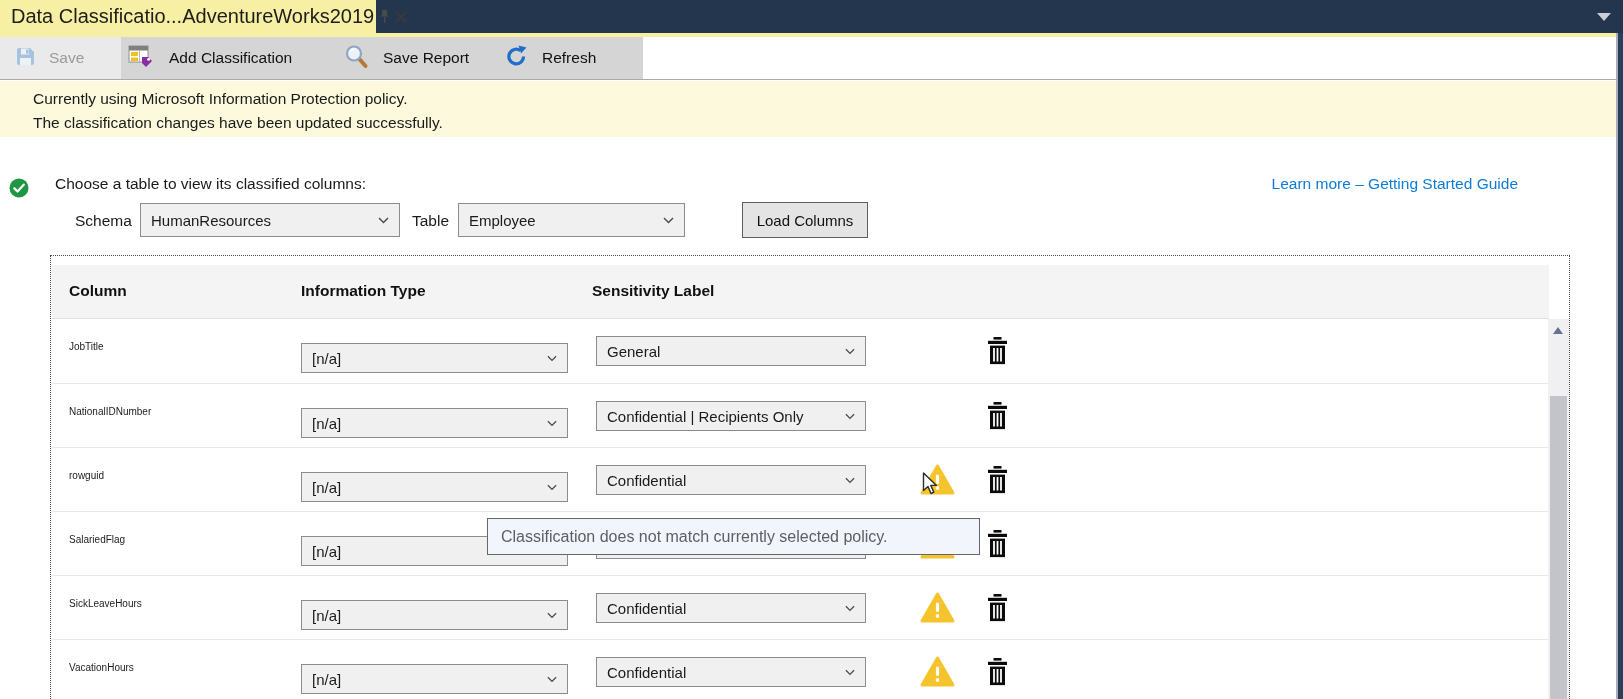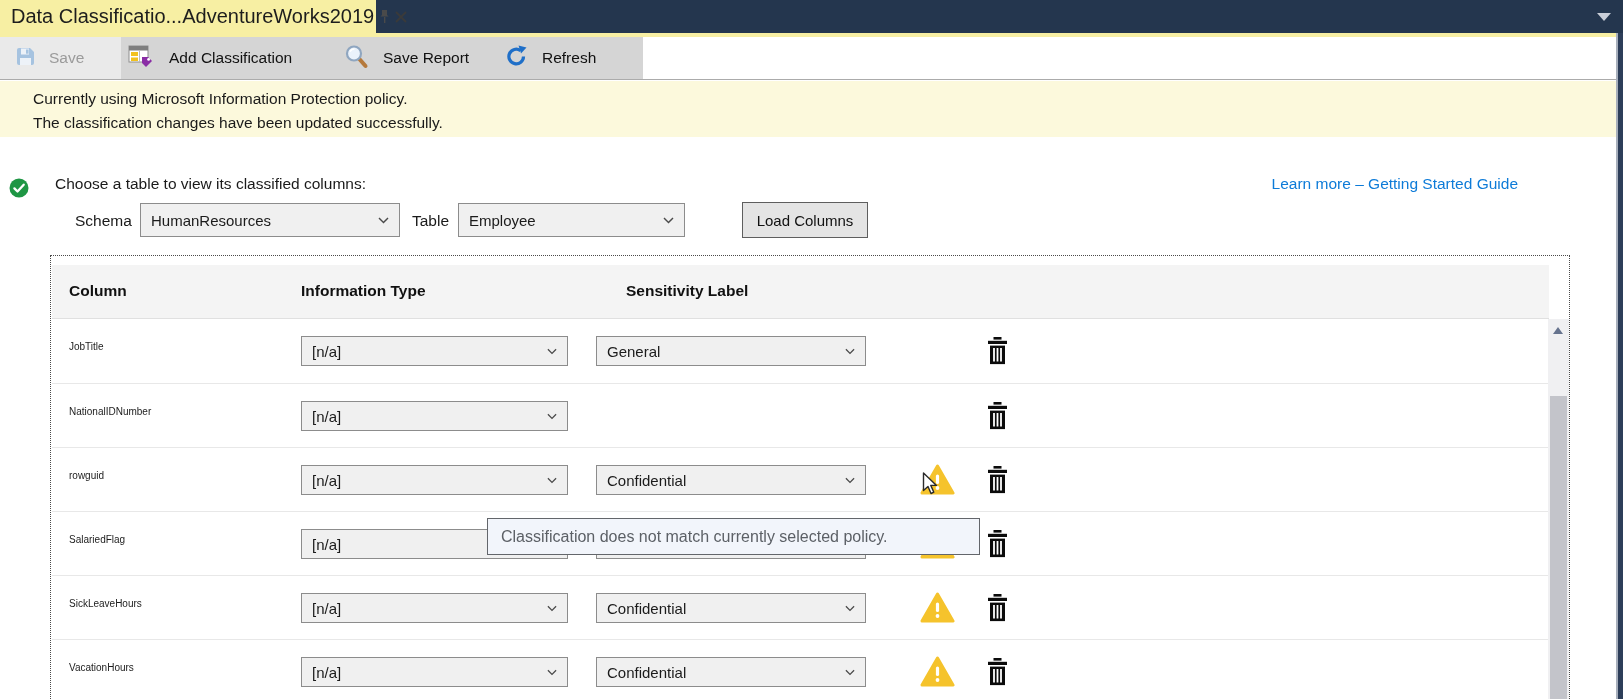--- a/index.html
+++ b/index.html
@@ -53,27 +53,27 @@
               font-family:"Liberation Sans",sans-serif; cursor:pointer; }
 
   
   .grid-box { position:absolute; left:50px; top:255px; width:1520px; height:444px; background:#fff;
               border:1px dotted #4a4a4a; border-bottom:none; }
   .grid-head { position:absolute; left:1px; top:9px; width:1497px; height:54px; background:#F4F4F4;
                border-bottom:1px solid #E0E0E0; }
   .grid-head span { position:absolute; top:17px; font-size:15.5px; font-weight:bold; color:#111; }
   .h-col  { left:17px; }
   .h-info { left:249px; }
-  .h-sens { left:574px; }
+  .h-sens { left:540px; }
 
   .rows { position:absolute; left:1px; top:63px; width:1497px; height:380px; overflow:hidden; }
   .grid-row { position:relative; width:100%; height:64px; }
   .grid-row + .grid-row { border-top:1px solid #E8E8E8; }
   .row-name { position:absolute; left:17px; top:22px; font-size:10px; color:#1c1c1c; }
-  .row-dd1 { position:absolute; left:249px; top:17px; width:267px; height:30px; }
+  .row-dd1 { position:absolute; left:249px; top:24px; width:267px; height:30px; }
   .row-dd2 { position:absolute; left:544px; top:17px; width:270px; height:30px; }
   .row-dd1.dd, .row-dd2.dd { height:30px; }
   .row-warn { position:absolute; left:868px; top:16px; width:35px; height:32px; }
   .row-trash { position:absolute; left:934px; top:18px; width:23px; height:28px; cursor:pointer; }
 
   
   .vscroll { position:absolute; left:1497px; top:63px; width:21px; height:381px; background:#F0F0F2; }
   .vscroll .up { position:absolute; left:5px; top:8px; width:0; height:0;
                  border-left:5.5px solid transparent; border-right:5.5px solid transparent;
                  border-bottom:7px solid #66738E; }
@@ -235,20 +235,26 @@
   </div>
 
   <div class="grid-row">
     <span class="row-name">NationalIDNumber</span>
     <div class="dd row-dd1">
       <span class="dd-text">[n/a]</span>
       <svg width="10" height="7" viewBox="0 0 11 7">
               <polyline points="1,1 5.5,5.6 10,1" fill="none" stroke="#4a4a4a" stroke-width="1.4"></polyline>
             </svg>
     </div>
+    <div class="dd row-dd2">
+      <span class="dd-text">Confidential | Recipients Only</span>
+      <svg width="10" height="7" viewBox="0 0 11 7">
+              <polyline points="1,1 5.5,5.6 10,1" fill="none" stroke="#4a4a4a" stroke-width="1.4"></polyline>
+            </svg>
+    </div>
 
     <span class="row-trash">
       <svg width="23" height="28" viewBox="0 0 23 28">
               <rect x="7.5" y="0" width="8" height="2.6" fill="#0b0b0b"></rect>
               <rect x="2" y="3.8" width="19" height="3.2" fill="#0b0b0b"></rect>
               <rect x="4" y="8.6" width="15" height="18.5" fill="#0b0b0b"></rect>
               <line x1="8" y1="11" x2="8" y2="24.5" stroke="#fff" stroke-width="1.8"></line>
               <line x1="11.5" y1="11" x2="11.5" y2="24.5" stroke="#fff" stroke-width="1.8"></line>
               <line x1="15" y1="11" x2="15" y2="24.5" stroke="#fff" stroke-width="1.8"></line>
             </svg>

